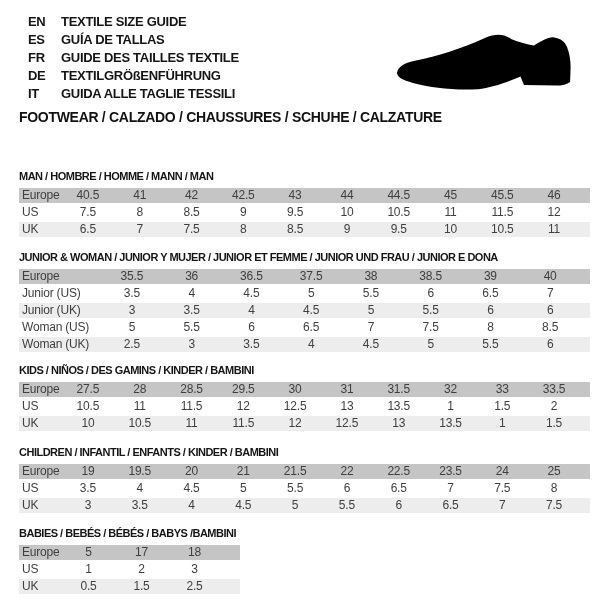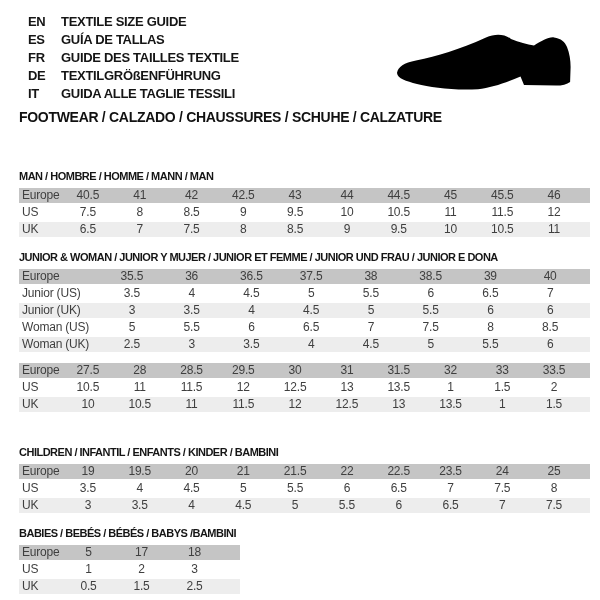--- a/index.html
+++ b/index.html
@@ -218,20 +218,21 @@
           <div class="tcell">4</div>
           <div class="tcell">4.5</div>
           <div class="tcell">5</div>
           <div class="tcell">5.5</div>
           <div class="tcell">6</div>
         </div>
       </div>
   </section>
 
   <section class="sec sec-kids">
+    <div class="sec-title">KIDS / NIÑOS / DES GAMINS / KINDER / BAMBINI</div>
     <div class="stable">
         <div class="trow header">
           <div class="tlabel">Europe</div>
           <div class="tcell">27.5</div>
           <div class="tcell">28</div>
           <div class="tcell">28.5</div>
           <div class="tcell">29.5</div>
           <div class="tcell">30</div>
           <div class="tcell">31</div>
           <div class="tcell">31.5</div>

